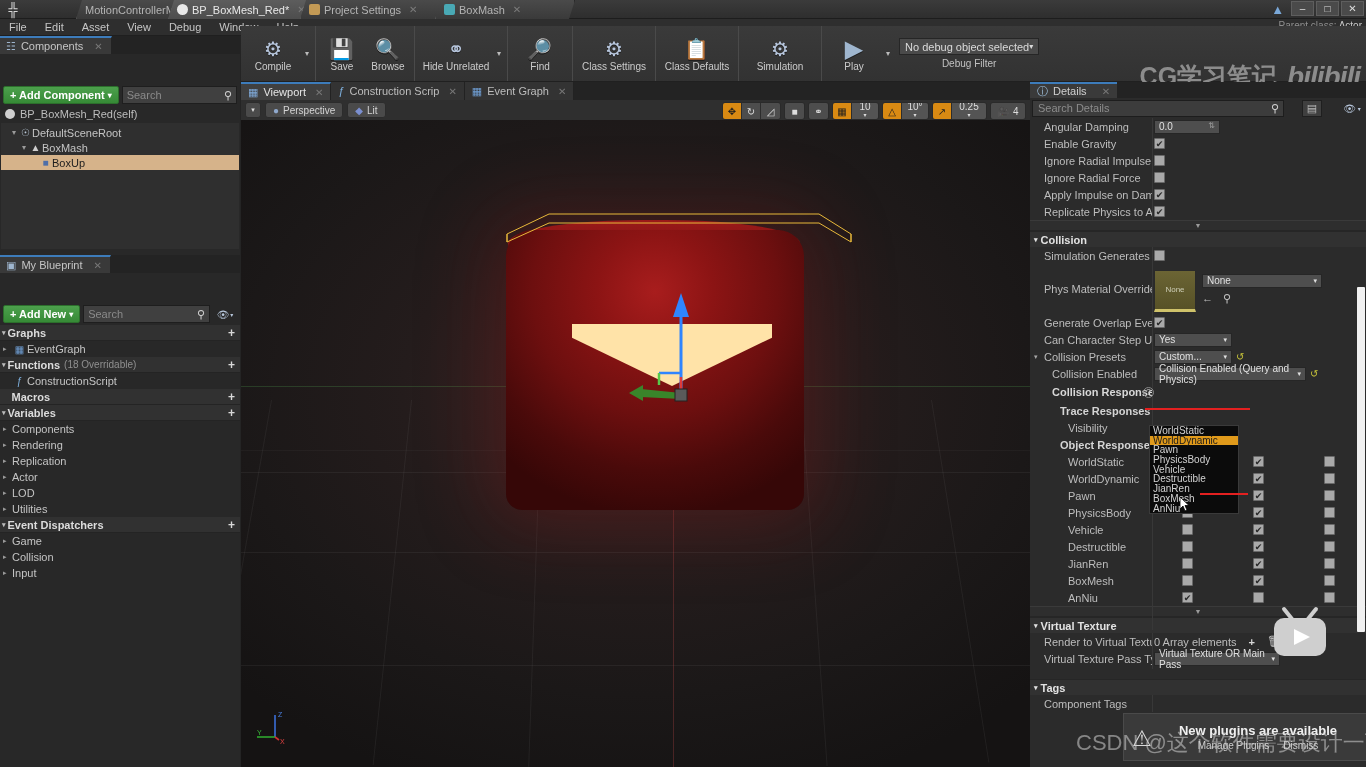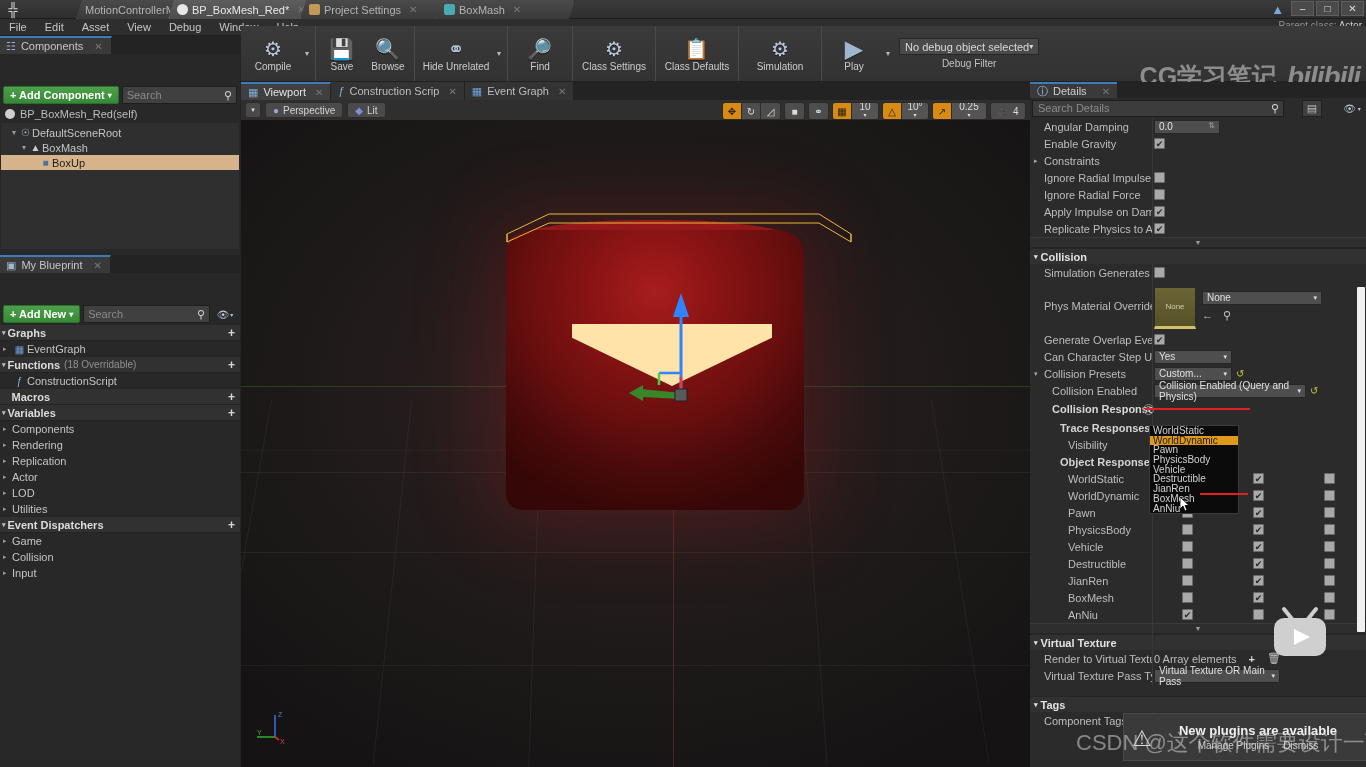--- a/index.html
+++ b/index.html
@@ -698,24 +698,20 @@
           </span>
         </span>
       </div>
       <div class="proprow">
         <span class="plabel">Enable Gravity</span>
         <span class="pval">
             <span class="ck">✔</span>
           </span>
       </div>
       <div class="proprow">
-        <span class="subtri">▸</span>
-        <span class="plabel">Constraints</span>
-      </div>
-      <div class="proprow">
         <span class="plabel">Ignore Radial Impulse</span>
         <span class="pval">
             <span class="ck off">✔</span>
           </span>
       </div>
       <div class="proprow">
         <span class="plabel">Ignore Radial Force</span>
         <span class="pval">
             <span class="ck off">✔</span>
           </span>

